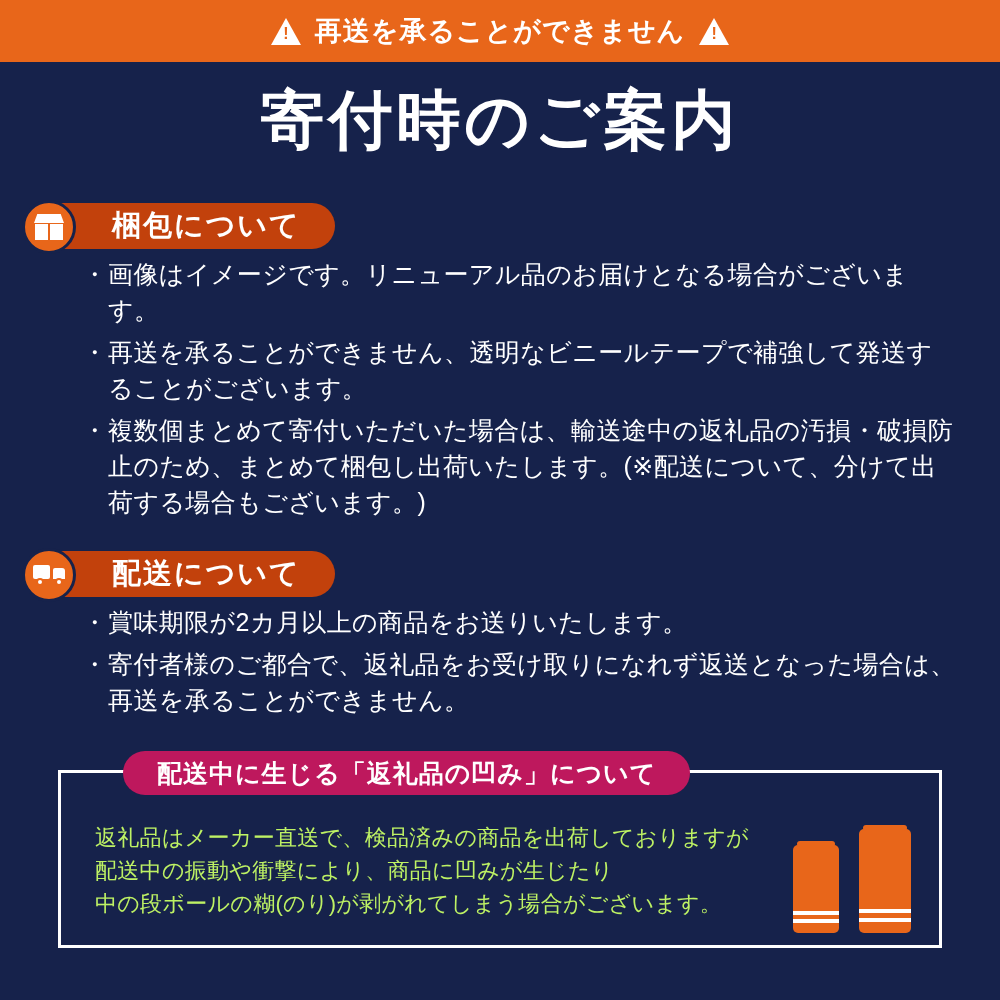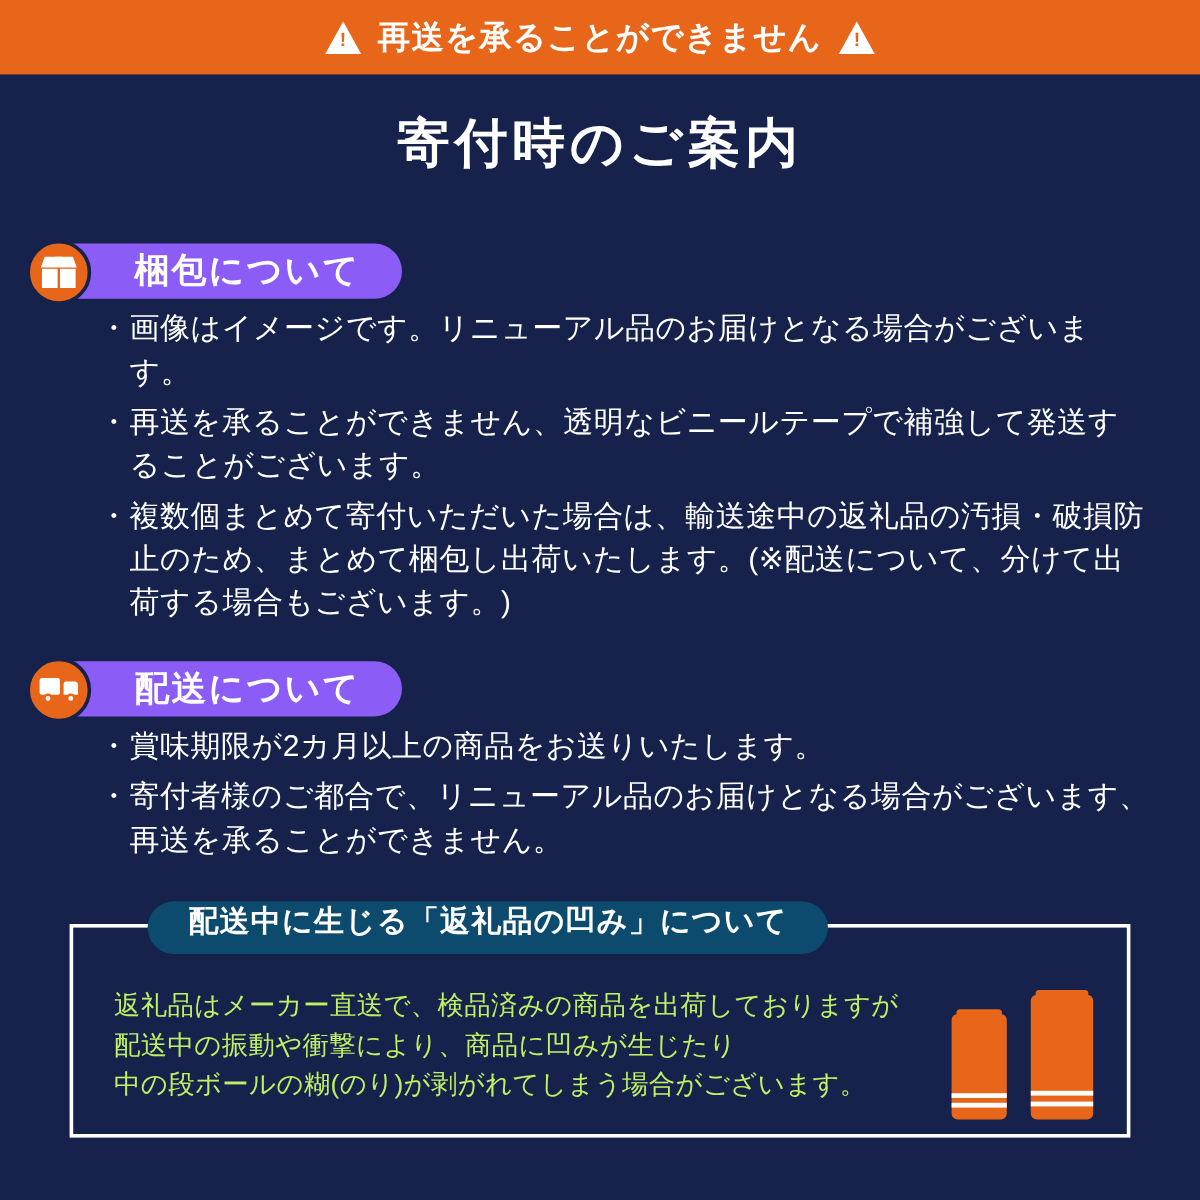--- a/index.html
+++ b/index.html
@@ -67,42 +67,42 @@
   }
 
   
   .main-title {
     position: absolute;
     top: 78px;
     left: 0;
     width: 1000px;
     text-align: center;
     color: #ffffff;
-    font-size: 44px;
+    font-size: 64px;
     font-weight: bold;
     letter-spacing: 4px;
     line-height: 84px;
   }
 
   
   .section {
     position: absolute;
     left: 22px;
     width: 956px;
   }
   .sec-head {
     position: relative;
     height: 52px;
     display: flex;
     align-items: center;
   }
   .pill {
     position: relative;
     height: 46px;
-    background: #8b5cf6;
+    background: #c2410c;
     border-radius: 0 23px 23px 0;
     display: flex;
     align-items: center;
     padding: 0 34px 0 72px;
     margin-left: 18px;
   }
   .pill-label {
     color: #ffffff;
     font-size: 29px;
     font-weight: bold;
@@ -191,24 +191,24 @@
     width: 884px;
     height: 178px;
     border: 3px solid #ffffff;
     box-sizing: border-box;
   }
   .note-pill {
     position: absolute;
     left: 62px;
     top: -22px;
     height: 44px;
-    background: #0c4a6e;
+    background: #be185d;
     border-radius: 22px;
     display: flex;
-    align-items: flex-start;
+    align-items: center;
     padding: 0 34px;
   }
   .note-pill span {
     color: #ffffff;
     font-size: 25px;
     font-weight: bold;
     letter-spacing: 1px;
     white-space: nowrap;
   }
   .note-body {
@@ -305,21 +305,21 @@
           <span class="w1"></span>
             <span class="w2"></span>
         </span>
       </div>
       <div class="pill">
         <span class="pill-label">配送について</span>
       </div>
     </div>
     <div class="bullets">
       <div class="bullet">賞味期限が2カ月以上の商品をお送りいたします。</div>
-      <div class="bullet">寄付者様のご都合で、リニューアル品のお届けとなる場合がございます、再送を承ることができません。</div>
+      <div class="bullet">寄付者様のご都合で、返礼品をお受け取りになれず返送となった場合は、再送を承ることができません。</div>
     </div>
   </div>
 
   <div class="note">
     <div class="note-pill">
       <span>配送中に生じる「返礼品の凹み」について</span>
     </div>
     <div class="note-body" style="white-space:pre-line;">返礼品はメーカー直送で、検品済みの商品を出荷しておりますが
 配送中の振動や衝撃により、商品に凹みが生じたり
 中の段ボールの糊(のり)が剥がれてしまう場合がございます。</div>

